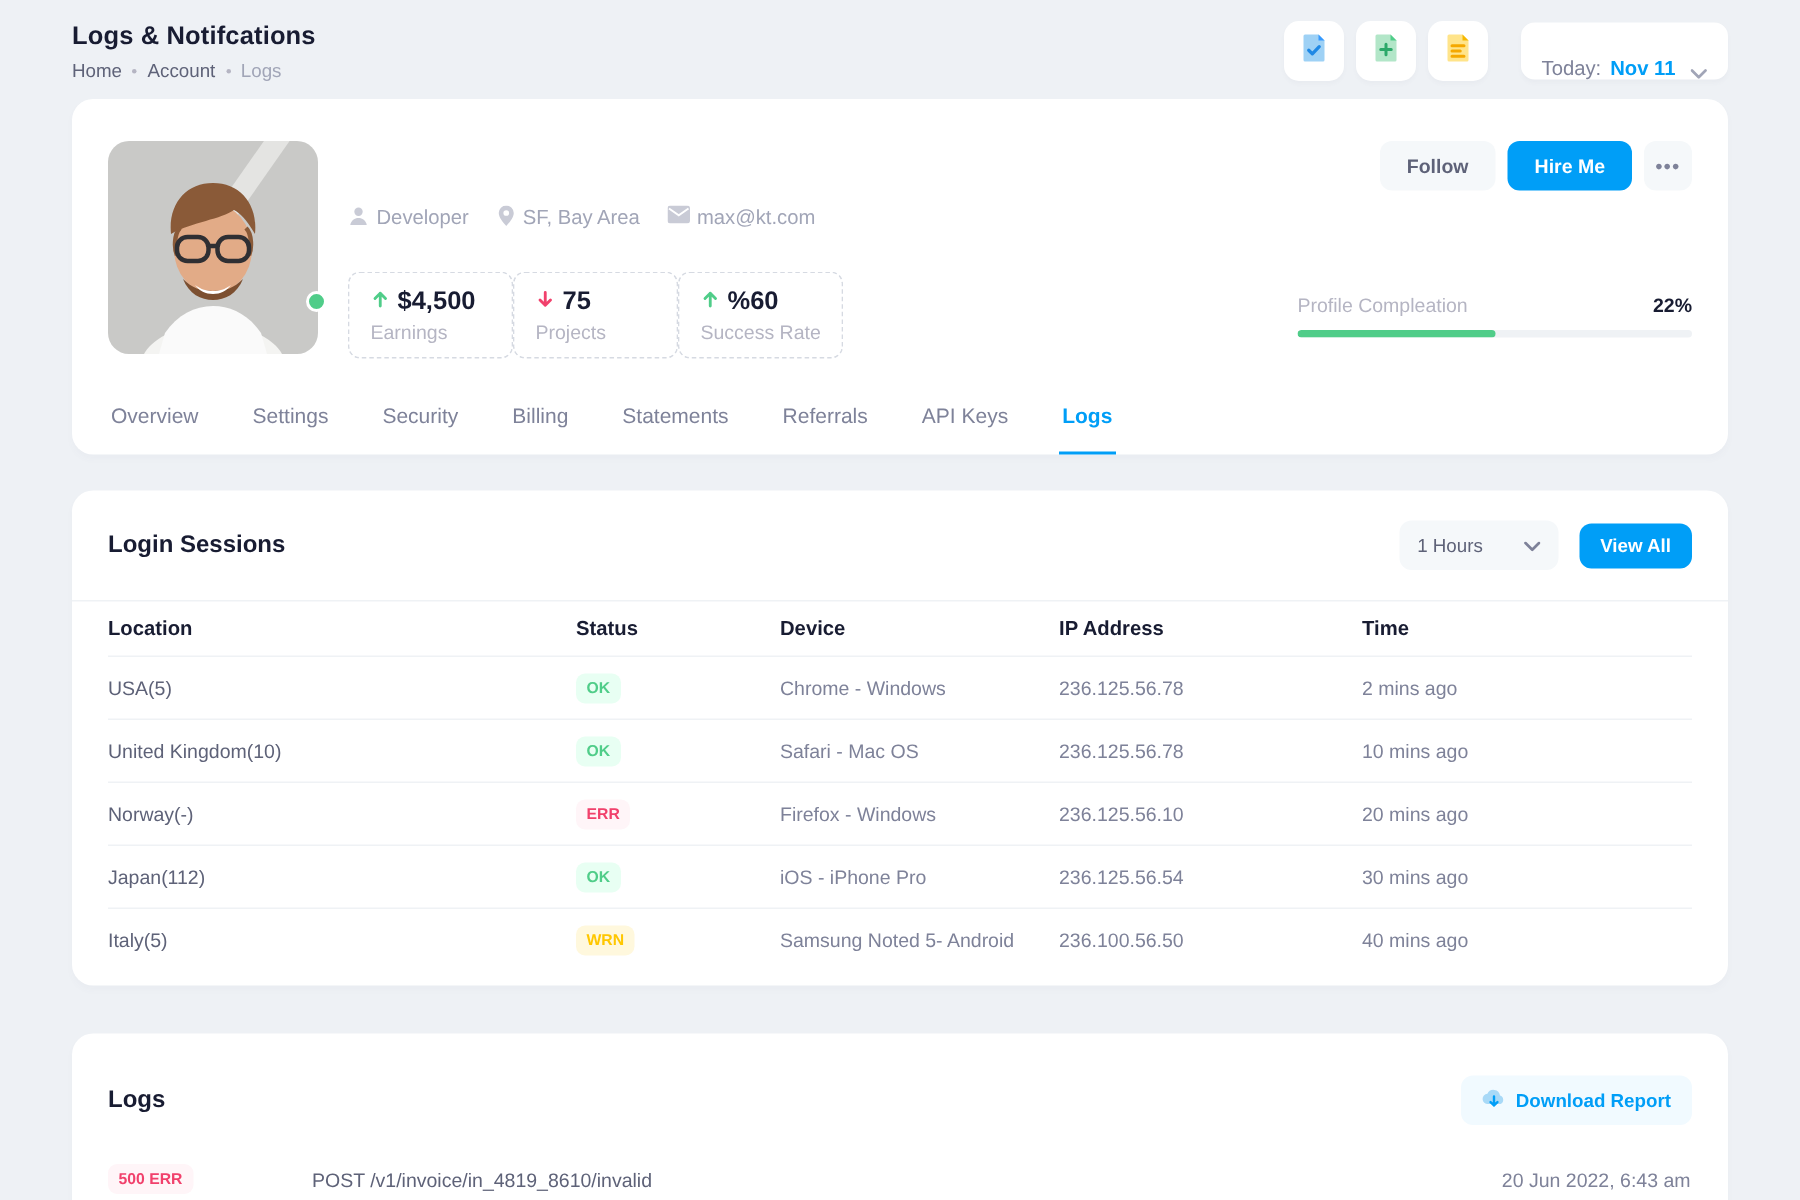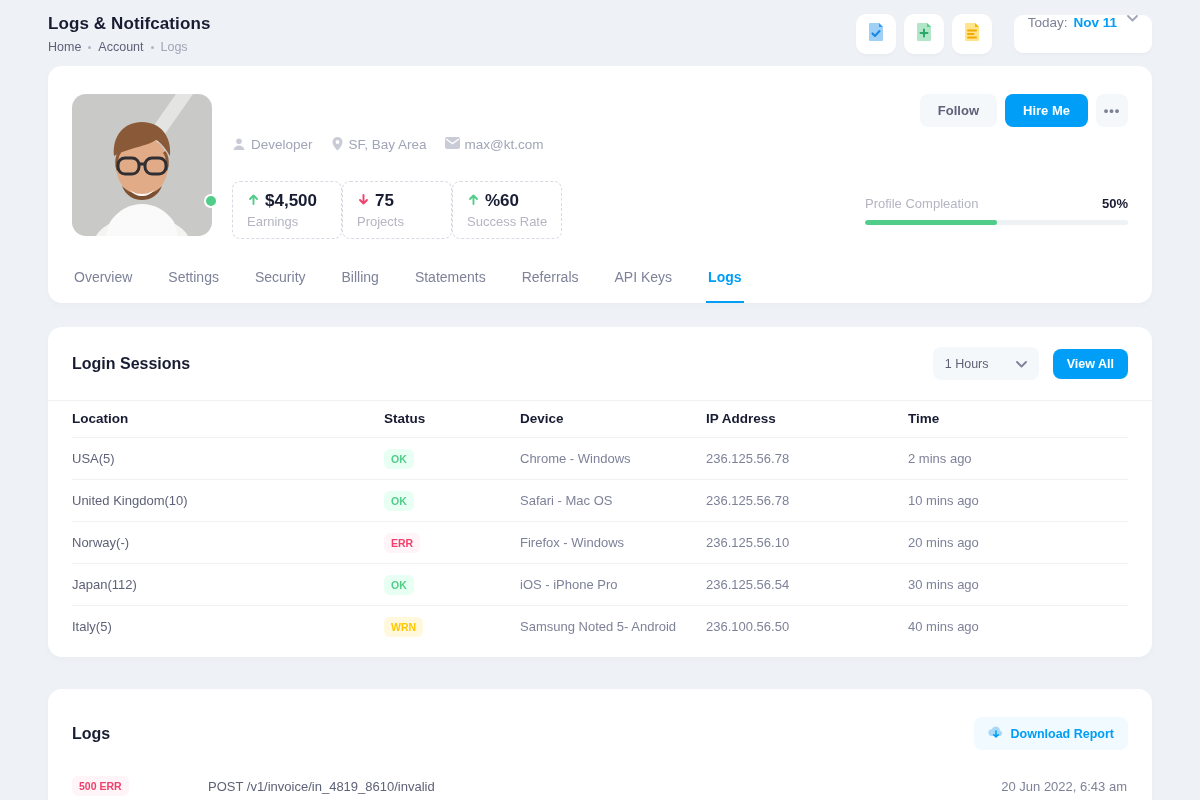--- a/index.html
+++ b/index.html
@@ -11,21 +11,21 @@
   }
   
   .topbar { display:flex; justify-content:space-between; align-items:center; padding:14px 48px 12px; }
   .page-title { font-size:17px; font-weight:700; color:#181c32; letter-spacing:.1px; }
   .breadcrumb { margin-top:6px; font-size:12.5px; color:#5e6278; display:flex; align-items:center; gap:7px; }
   .bc-item { cursor:pointer; }
   .bc-item.last { color:#a1a5b7; }
   .bc-dot { width:3px; height:3px; border-radius:50%; background:#b5b5c3; display:inline-block; }
   .topbar-actions { display:flex; align-items:center; gap:8px; }
   .icon-btn { width:40px; height:40px; background:#fff; border-radius:10px; display:flex; align-items:center; justify-content:center; cursor:pointer; box-shadow:0 2px 3px rgba(100,110,140,.04); }
-  .date-picker { height:38px; background:#fff; border-radius:9px; display:flex; align-items:flex-start; gap:6px; padding:0 14px; margin-left:14px; cursor:pointer; box-shadow:0 2px 3px rgba(100,110,140,.04); }
+  .date-picker { height:38px; background:#fff; border-radius:9px; display:flex; align-items:flex-end; gap:6px; padding:0 14px; margin-left:14px; cursor:pointer; box-shadow:0 2px 3px rgba(100,110,140,.04); }
   .date-label { font-size:13.5px; color:#7e8299; }
   .date-value { font-size:13.5px; color:#009ef7; font-weight:700; }
   .chev { margin-left:4px; display:flex; }
   
   .card { background:#fff; border-radius:14px; margin:0 48px; box-shadow:0 3px 5px rgba(100,110,140,.03); }
   
   .profile-card { padding:28px 24px 0; }
   .profile-top { display:flex; gap:20px; }
   .avatar-wrap { position:relative; width:140px; height:142px; flex:0 0 140px; }
   .avatar-wrap svg { display:block; border-radius:14px; }
@@ -218,21 +218,21 @@
                     <path d="M6.5 11V2.5M3 6l3.5-3.5L10 6" stroke="#50cd89" stroke-width="1.9" fill="none" stroke-linecap="round" stroke-linejoin="round"></path>
                   </svg></span>
                 <span>%60</span>
               </div>
               <div class="stat-label">Success Rate</div>
             </div>
           </div>
         <div class="completion">
           <div class="completion-top">
             <span class="completion-label">Profile Compleation</span>
-            <span class="completion-pct">50%</span>
+            <span class="completion-pct">22%</span>
           </div>
           <div class="progress-track">
             <div class="progress-fill" style="width: 50%;"></div>
           </div>
         </div>
       </div>
     </div>
   </div>
   <div class="tabs">
       <div class="tab">Overview</div>

